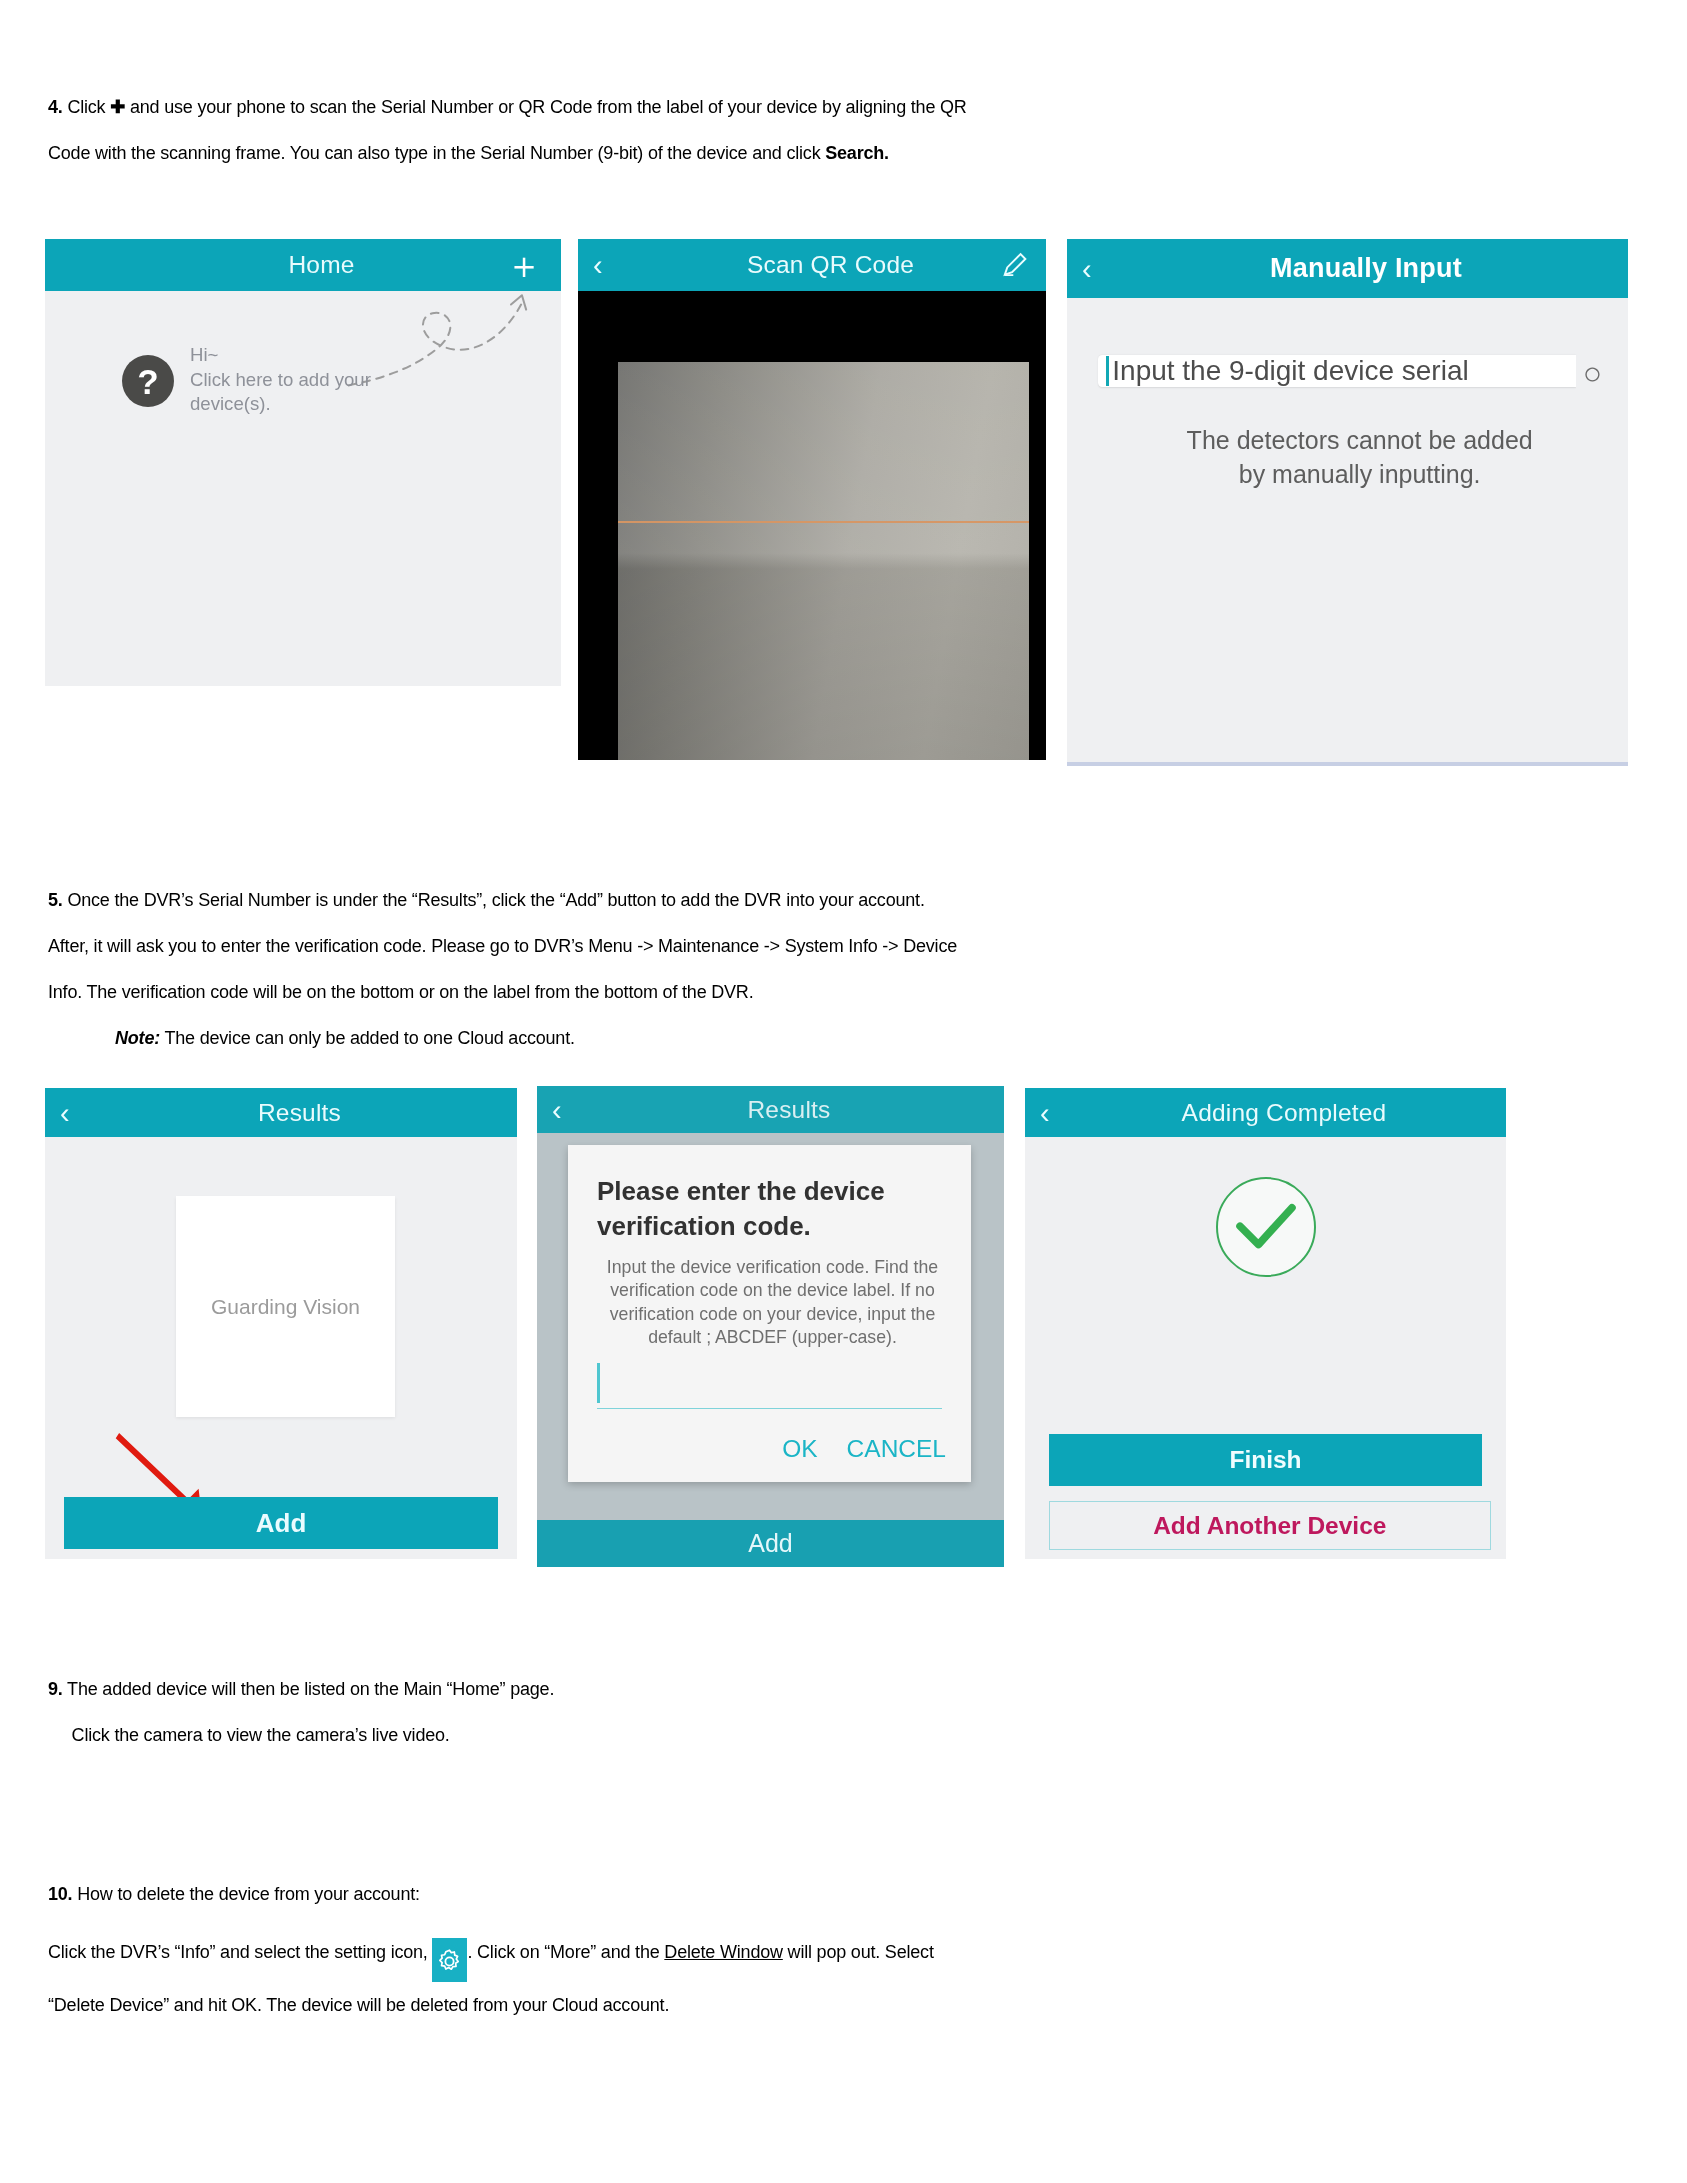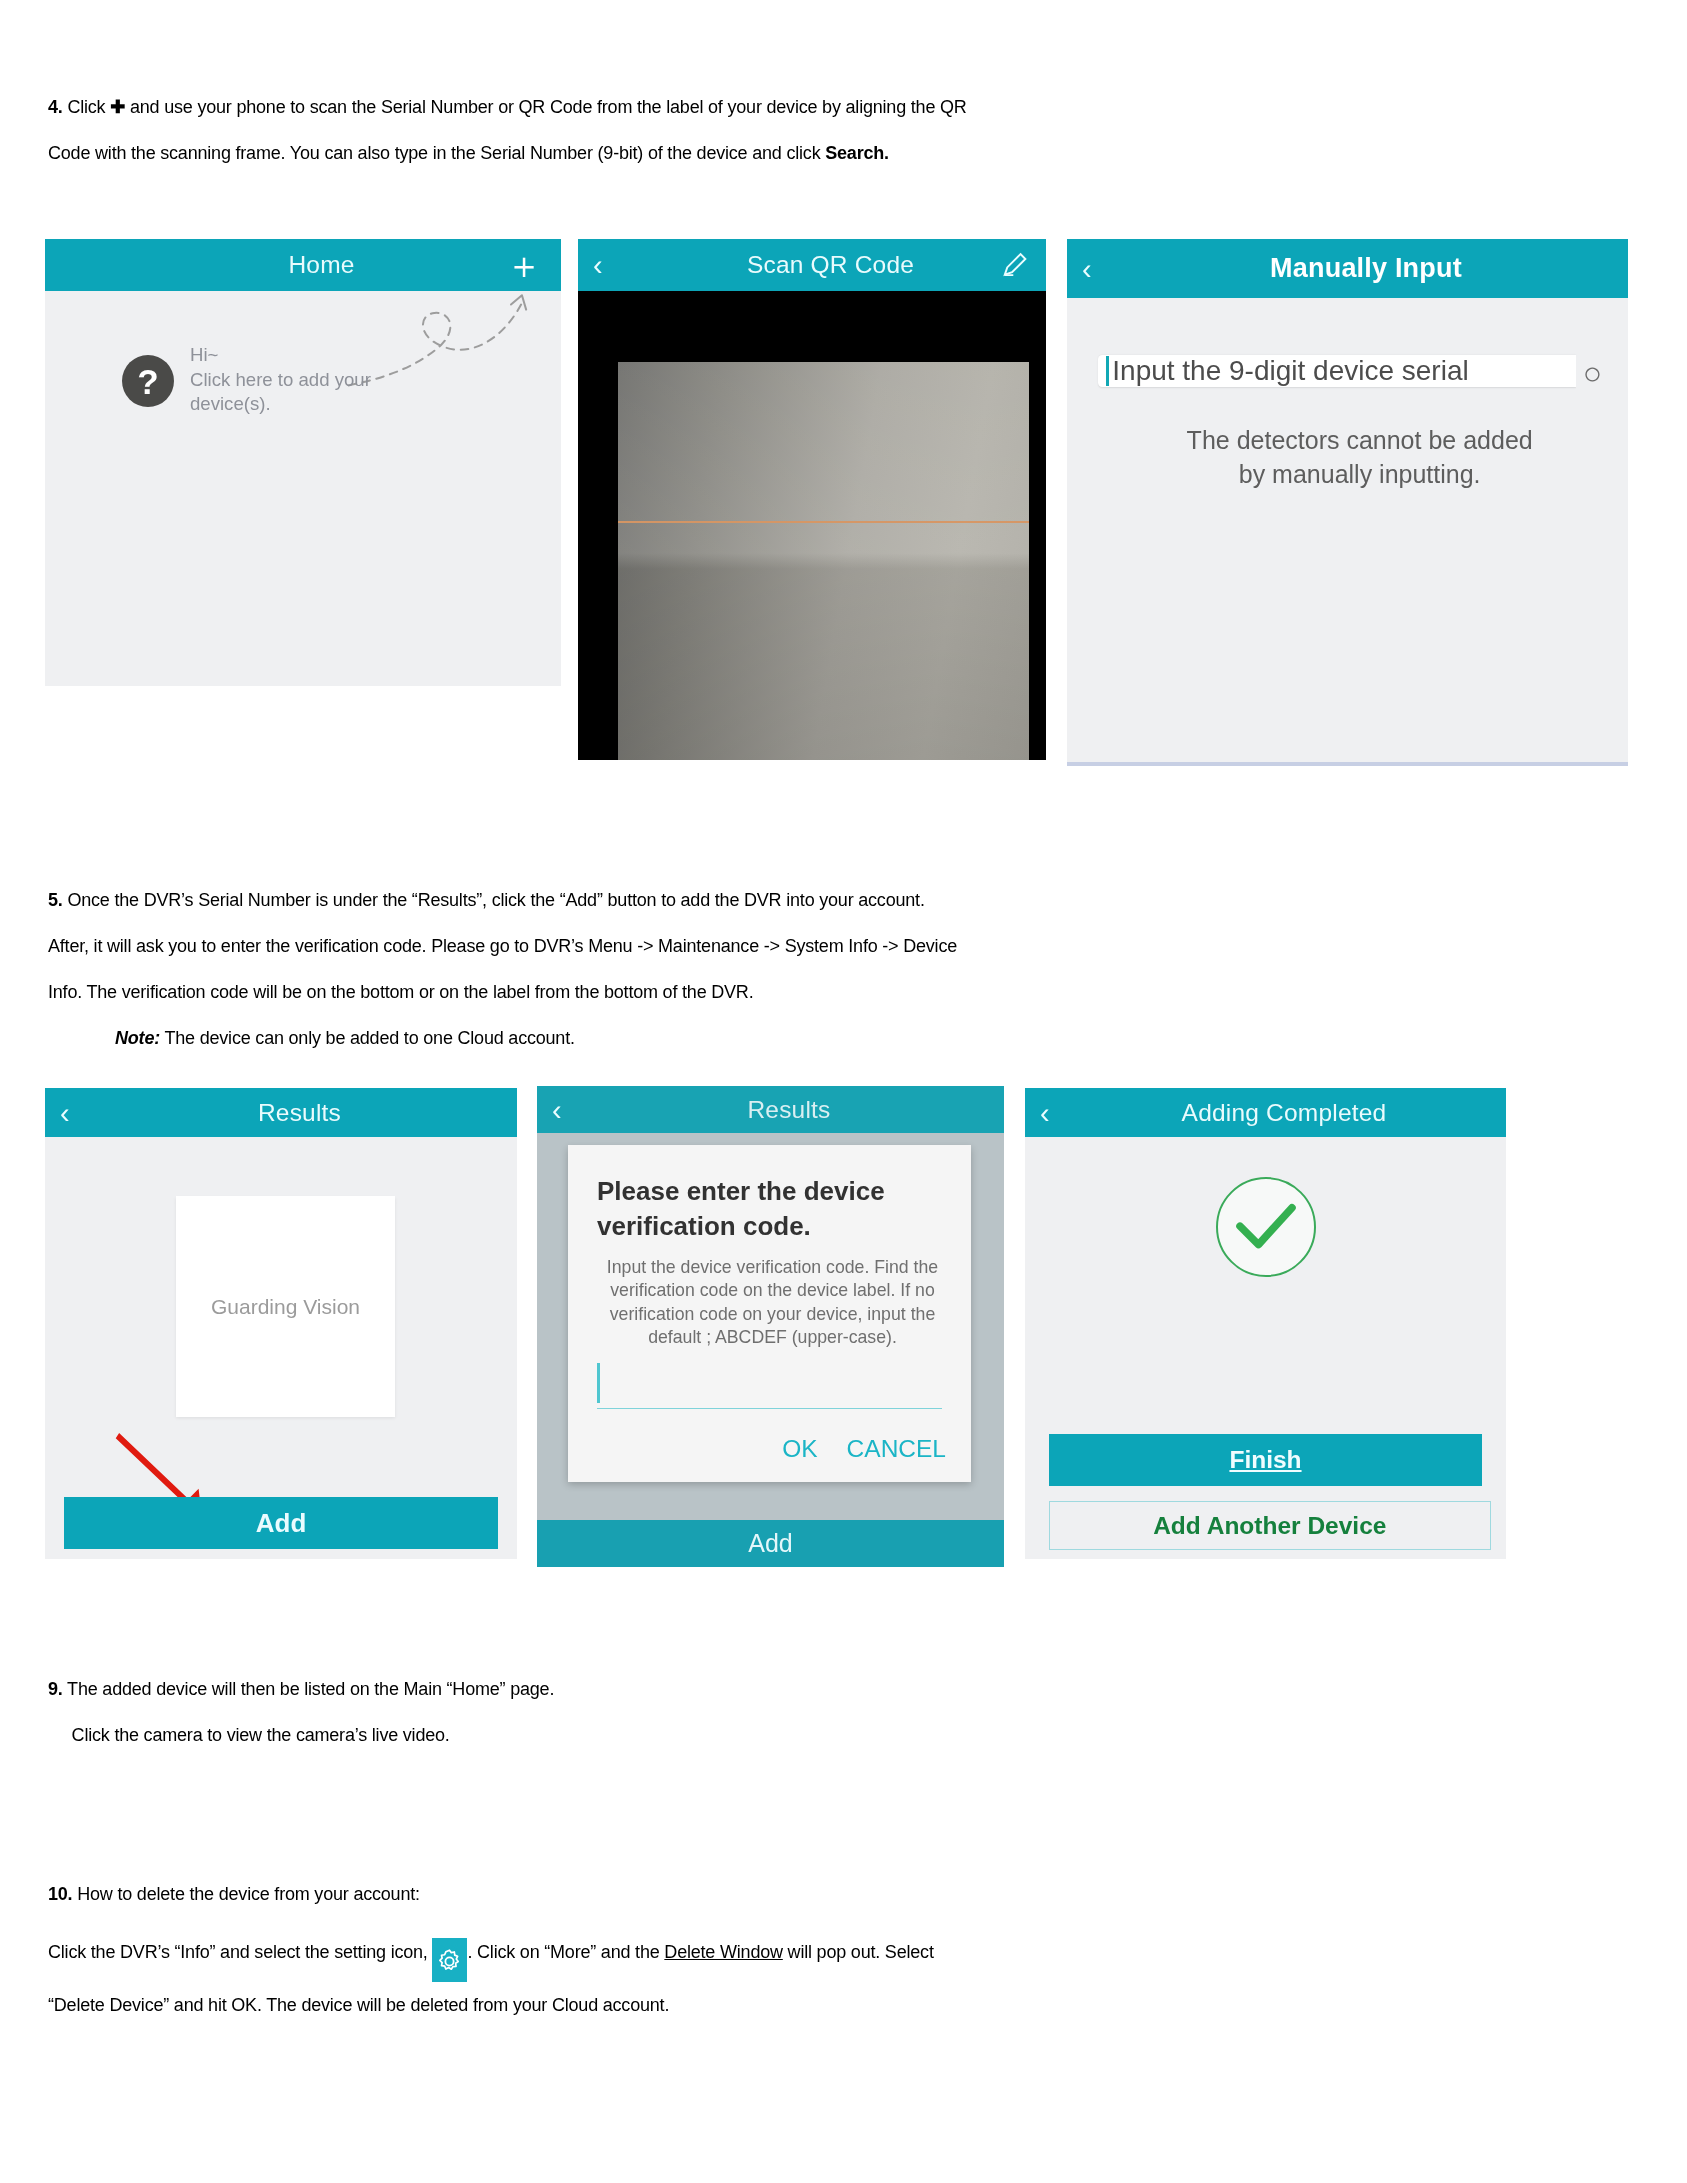--- a/index.html
+++ b/index.html
@@ -166,25 +166,25 @@
   #panel-done .body { position: relative; height: calc(100% - 49px); background:#eff0f2; }
   .check-circle {
     position: absolute; left: 50%; top: 40px; transform: translateX(-50%);
     width: 100px; height: 100px; border-radius: 50%;
     border: 2.5px solid #3aaa5a; background: #f7f9f8;
     display:flex; align-items:center; justify-content:center;
   }
   .finish-btn {
     position: absolute; left: 23.6px; right: 23.6px; top: 297px; height: 52px;
     background: #0ca5b8; color: #f0fdff; font-size: 24.5px; font-weight: bold;
-    display:flex; align-items:center; justify-content:center;text-decoration:underline;
+    display:flex; align-items:center; justify-content:center;
   }
   .another-btn {
     position: absolute; left: 23.6px; right: 15px; top: 364px; height: 49px;
-    background: #eff0f2; border: 1.7px solid #9fd9df; color: #15803d;
+    background: #eff0f2; border: 1.7px solid #9fd9df; color: #be185d;
     font-size: 24.5px; font-weight: bold;
     display:flex; align-items:center; justify-content:center;
   }
 
   
   .gear-chip {
     display: inline-block; vertical-align: -8.4px;
     width: 35px; height: 44px; background: #18b0c4;
     text-align:center; line-height: 44px;
   }

